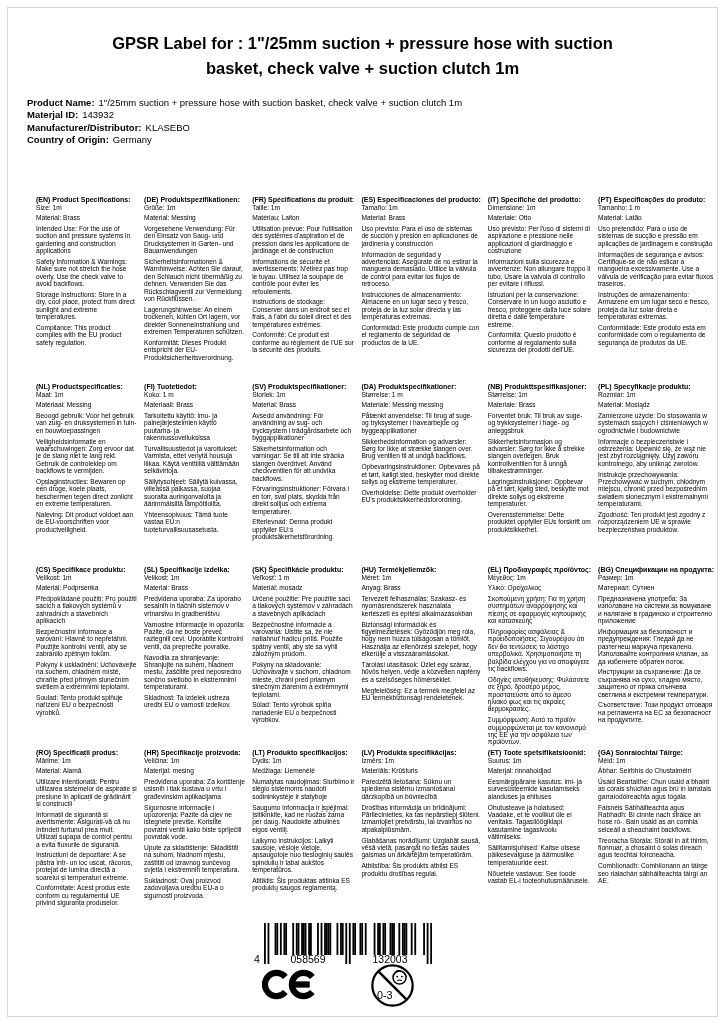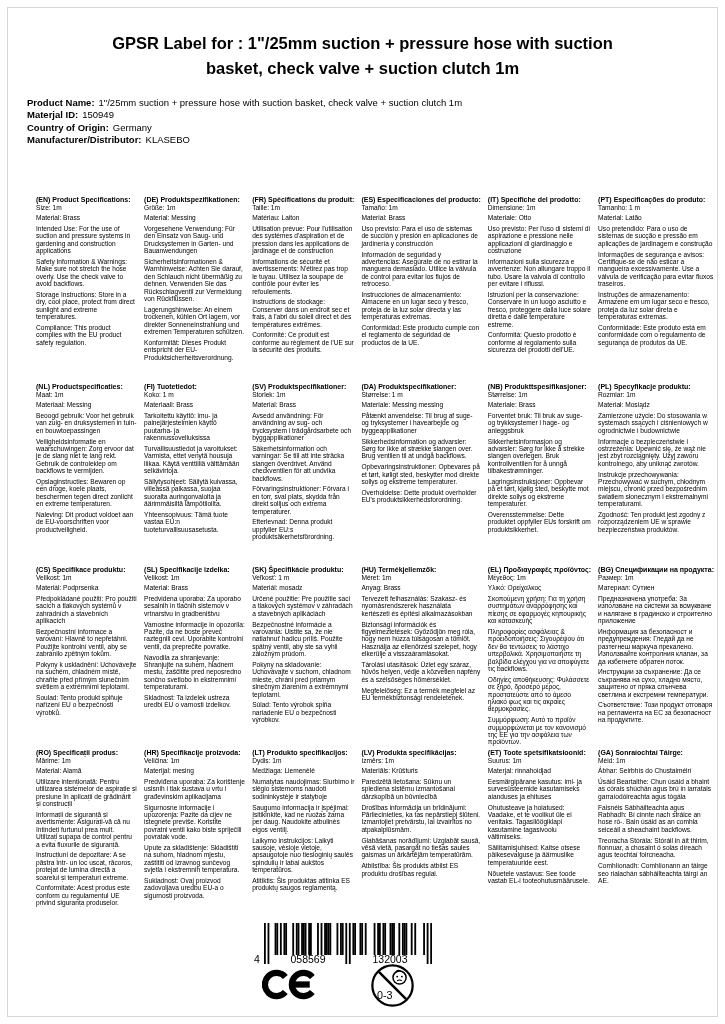--- a/index.html
+++ b/index.html
@@ -40,27 +40,27 @@
 
   <div class="title">
     <div class="title-inner">GPSR Label for : 1"/25mm suction + pressure hose with suction basket, check valve + suction clutch 1m</div>
   </div>
 
   <div class="product-info">
     <div class="pi-row">
       <span class="pi-label">Product Name:</span><span class="pi-value">1"/25mm suction + pressure hose with suction basket, check valve + suction clutch 1m</span>
     </div>
     <div class="pi-row">
-      <span class="pi-label">Materjal ID:</span><span class="pi-value">150949</span>
+      <span class="pi-label">Materjal ID:</span><span class="pi-value">143932</span>
+    </div>
+    <div class="pi-row">
+      <span class="pi-label">Manufacturer/Distributor:</span><span class="pi-value">KLASEBO</span>
     </div>
     <div class="pi-row">
       <span class="pi-label">Country of Origin:</span><span class="pi-value">Germany</span>
-    </div>
-    <div class="pi-row">
-      <span class="pi-label">Manufacturer/Distributor:</span><span class="pi-value">KLASEBO</span>
     </div>
   </div>
 
   <div class="lang-grid">
       <div class="lang-block">
         <div class="lang-header">(EN) Product Specifications:</div>
         <p class="first">Size: 1m</p>
         <p>Material: Brass</p>
         <p>Intended Use: For the use of suction and pressure systems in gardening and construction applications</p>
         <p>Safety Information &amp; Warnings: Make sure not stretch the hose overly. Use the check valve to avoid backflows.</p>

